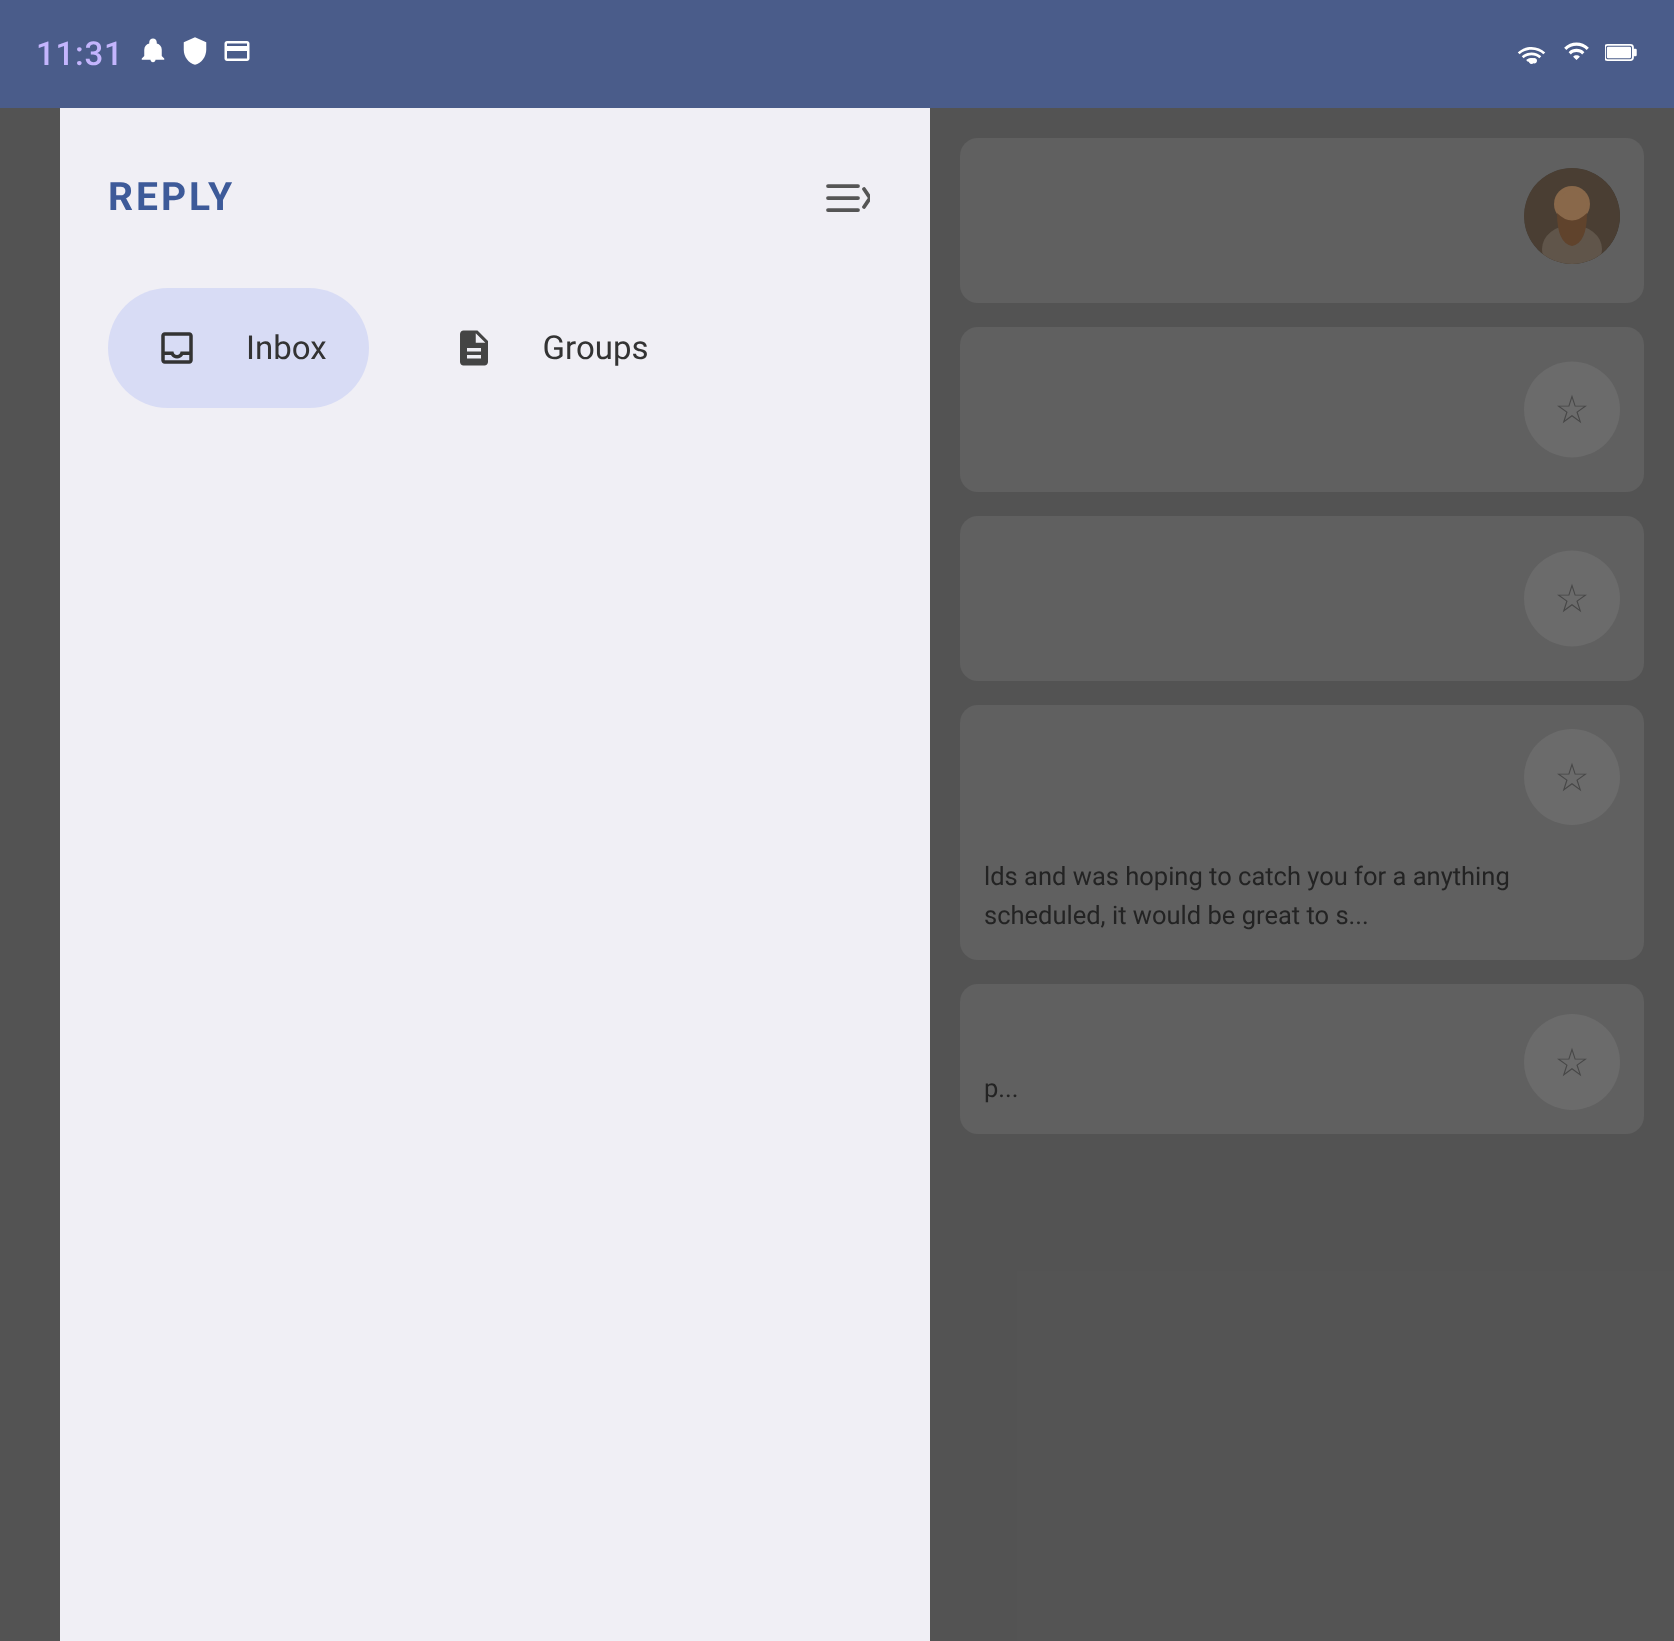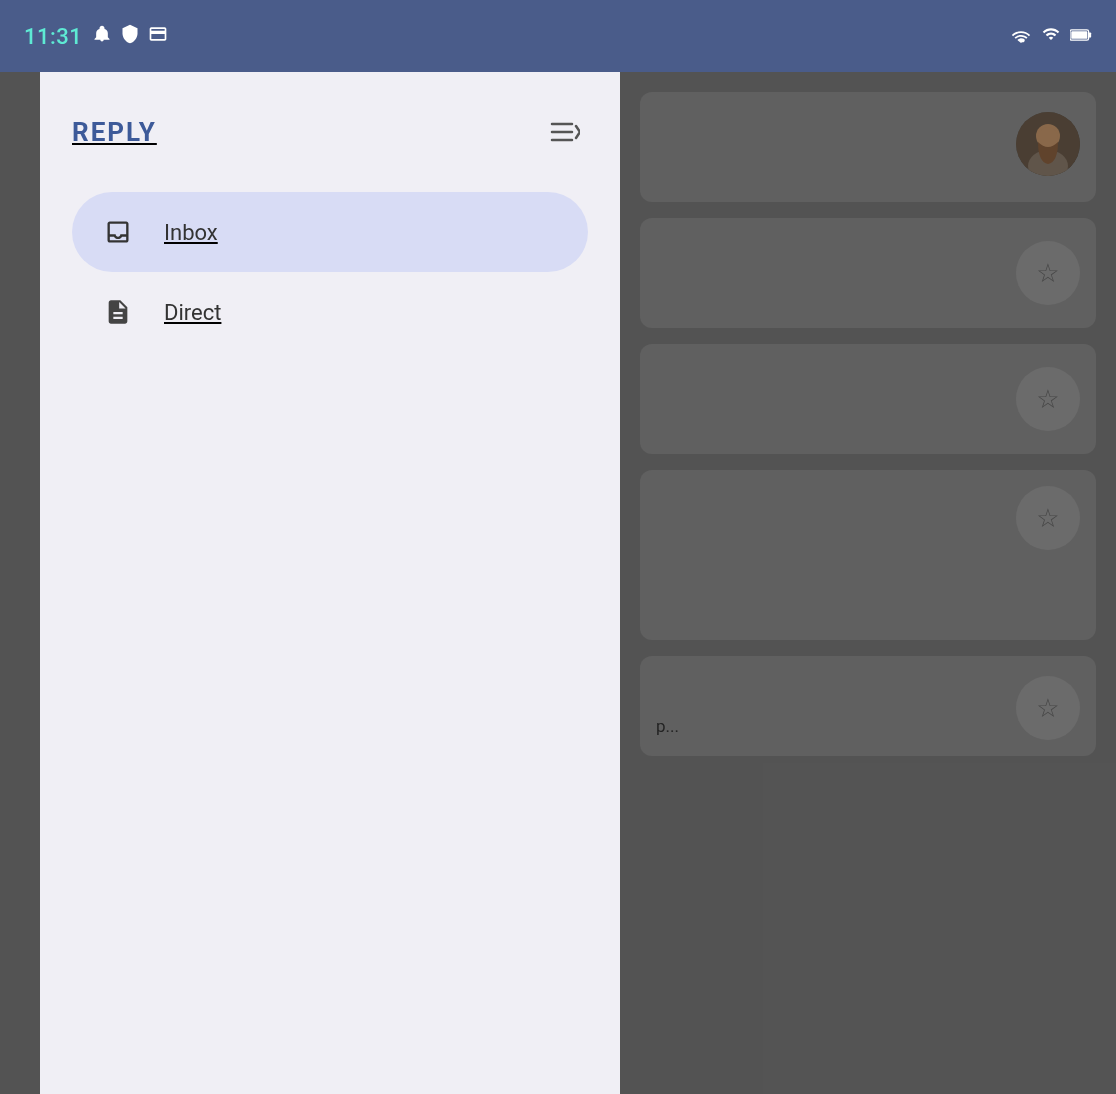--- a/index.html
+++ b/index.html
@@ -26,21 +26,21 @@
       z-index: 100;
     }
 
     .status-bar-left {
       display: flex;
       align-items: center;
       gap: 10px;
     }
 
     .status-time {
-      color: #5eead4;
+      color: #c4b5fd;
       font-size: 22px;
       font-weight: 500;
       letter-spacing: 0.5px;
     }
 
     .status-icons {
       display: flex;
       align-items: center;
       gap: 8px;
     }
@@ -155,21 +155,20 @@
     .drawer {
       position: absolute;
       top: 0;
       left: 40px;
       width: 580px;
       height: 100%;
       background: #f0eff5;
       border-radius: 0 0 0 0;
       padding: 40px 32px;
       z-index: 200;
-      text-decoration: underline;
     }
 
     .drawer-header {
       display: flex;
       align-items: center;
       justify-content: space-between;
       margin-bottom: 40px;
     }
 
     .drawer-title {
@@ -186,22 +185,22 @@
       padding: 8px;
       display: flex;
       align-items: center;
       justify-content: center;
     }
 
     
     .nav-list {
       list-style: none;
       display: flex;
-      flex-direction: column;
-      gap: 0;
+      flex-direction: row;
+      gap: 24px;
     }
 
     .nav-item {
       display: flex;
       align-items: center;
       gap: 28px;
       padding: 22px 28px;
       border-radius: 50px;
       cursor: pointer;
       transition: background 0.15s;
@@ -315,20 +314,24 @@
     <div class="bg-card" style="height: 110px;">
       <button class="star-btn">
         <span class="star-icon">☆</span>
       </button>
     </div>
 
     <div class="bg-card bg-card-tall" style="height: 170px; flex-direction: column; align-items: flex-end; justify-content: flex-start; padding-top: 16px;">
       <button class="star-btn" style="align-self: flex-end;">
         <span class="star-icon">☆</span>
       </button>
+      <div class="bg-card-text">
+        <div style="color: #333; font-size: 17px; line-height: 1.5;">lds and was hoping to catch you for a
+anything scheduled, it would be great to s...</div>
+      </div>
     </div>
 
     <div class="bg-card" style="height: 100px; align-items: flex-end; justify-content: space-between; padding-bottom: 16px;">
       <span style="color: #333; font-size: 17px; align-self: flex-end; margin-bottom: 4px;">p...</span>
       <button class="star-btn">
         <span class="star-icon">☆</span>
       </button>
     </div>
   </div>
 
@@ -360,18 +363,18 @@
       </li>
 
 
 
       <li class="nav-item">
         <span class="nav-icon">
           <svg class="icon-svg" viewBox="0 0 24 24" fill="#444">
             <path d="M14 2H6c-1.1 0-1.99.9-1.99 2L4 20c0 1.1.89 2 1.99 2H18c1.1 0 2-.9 2-2V8l-6-6zm2 16H8v-2h8v2zm0-4H8v-2h8v2zm-3-5V3.5L18.5 9H13z"></path>
           </svg>
         </span>
-        <span class="nav-label">Direct</span>
+        <span class="nav-label">Groups</span>
       </li>
     </ul>
   </div>
 
 </div>
 
 </body></html>

